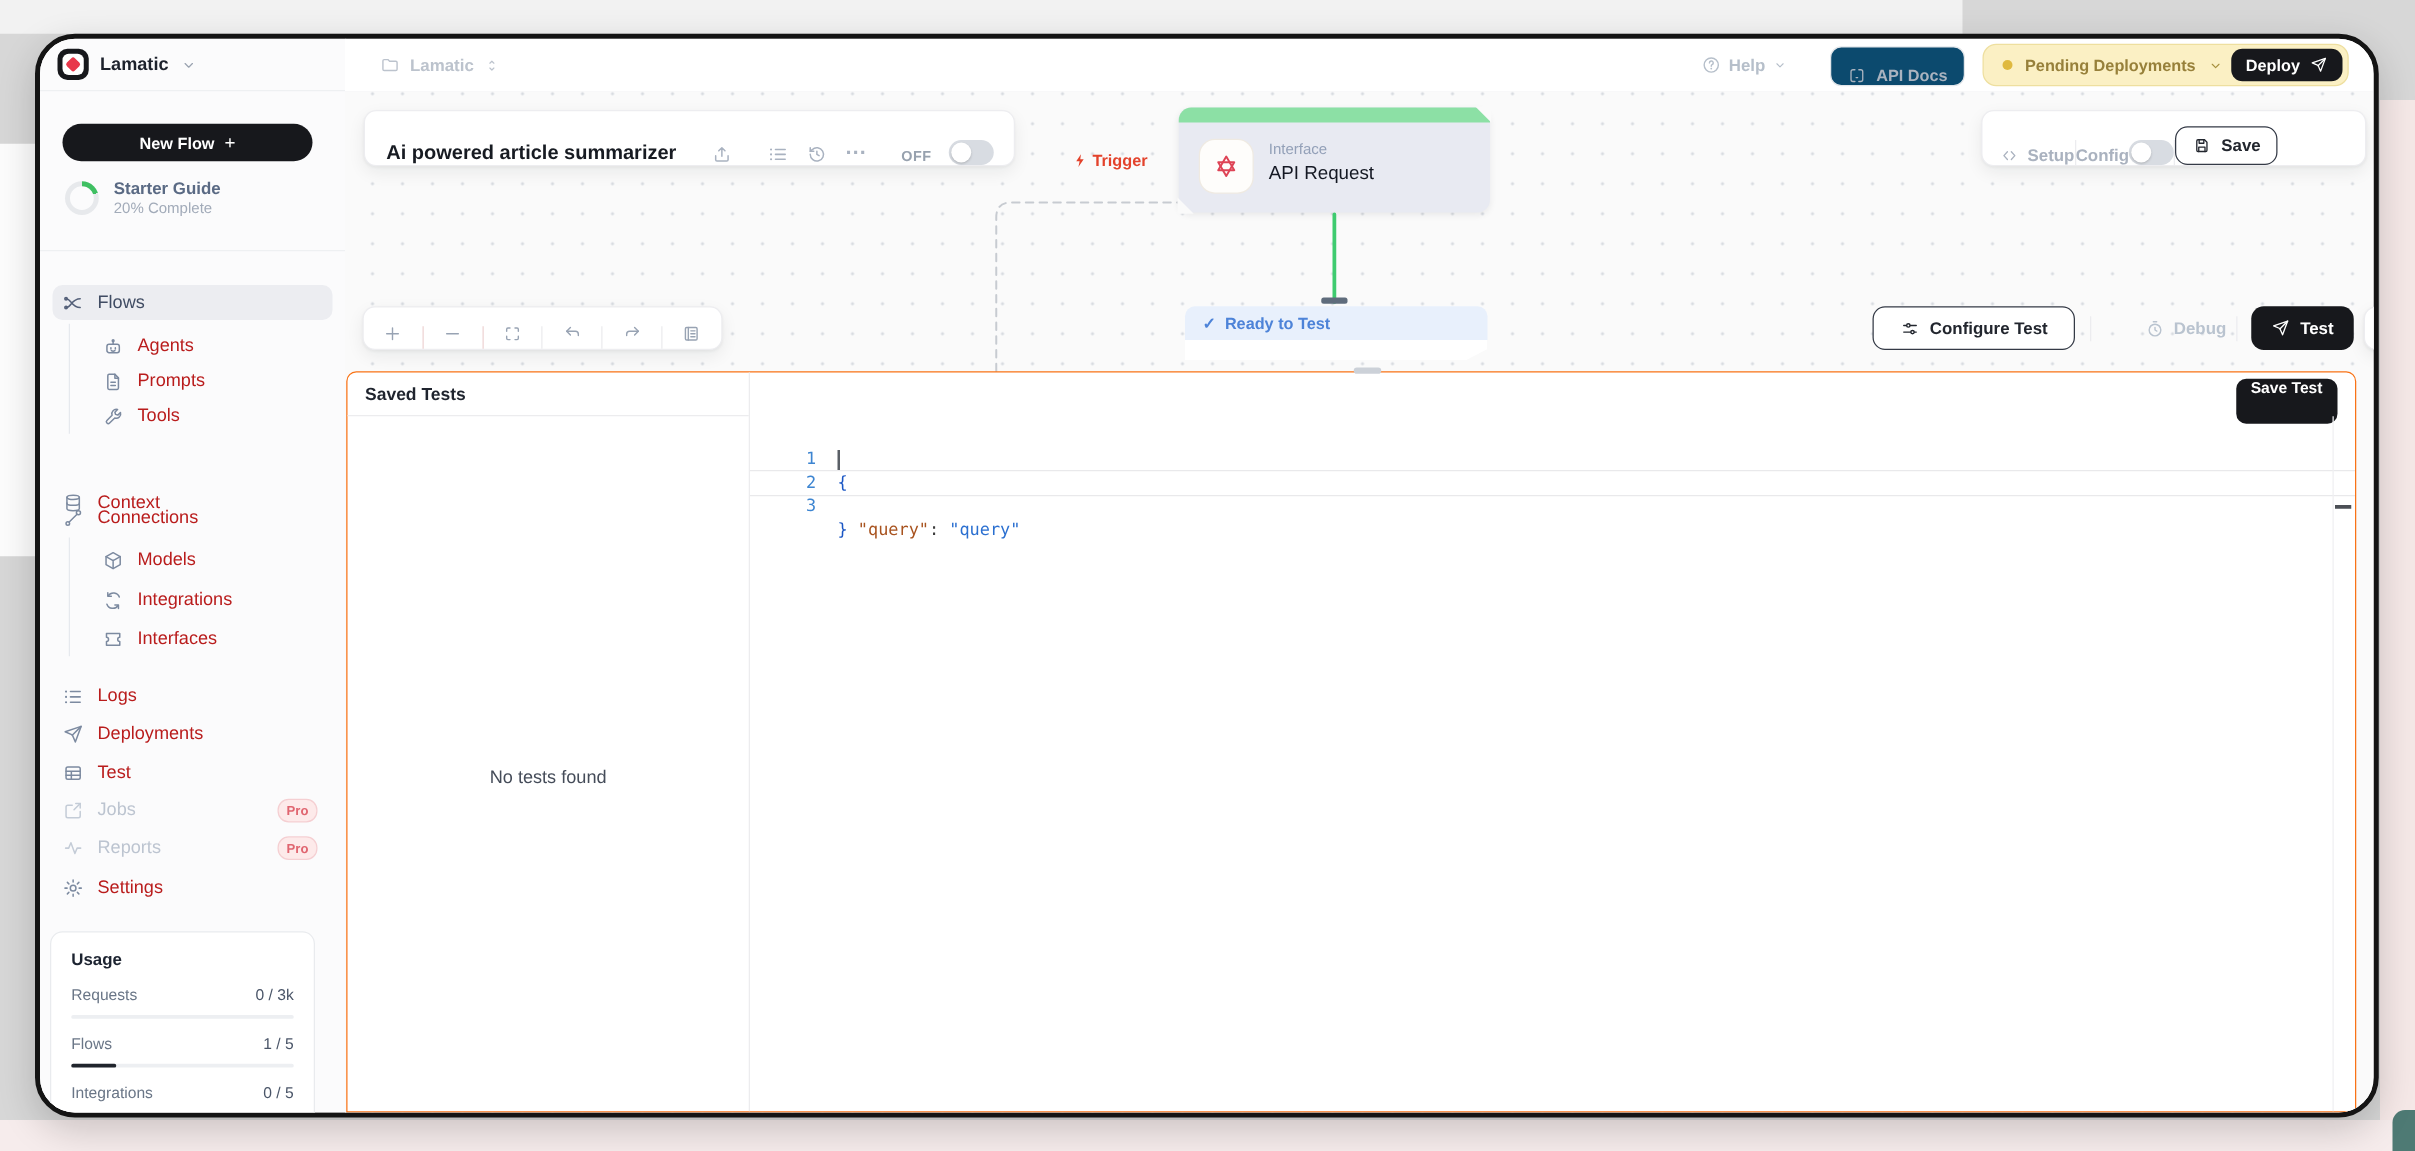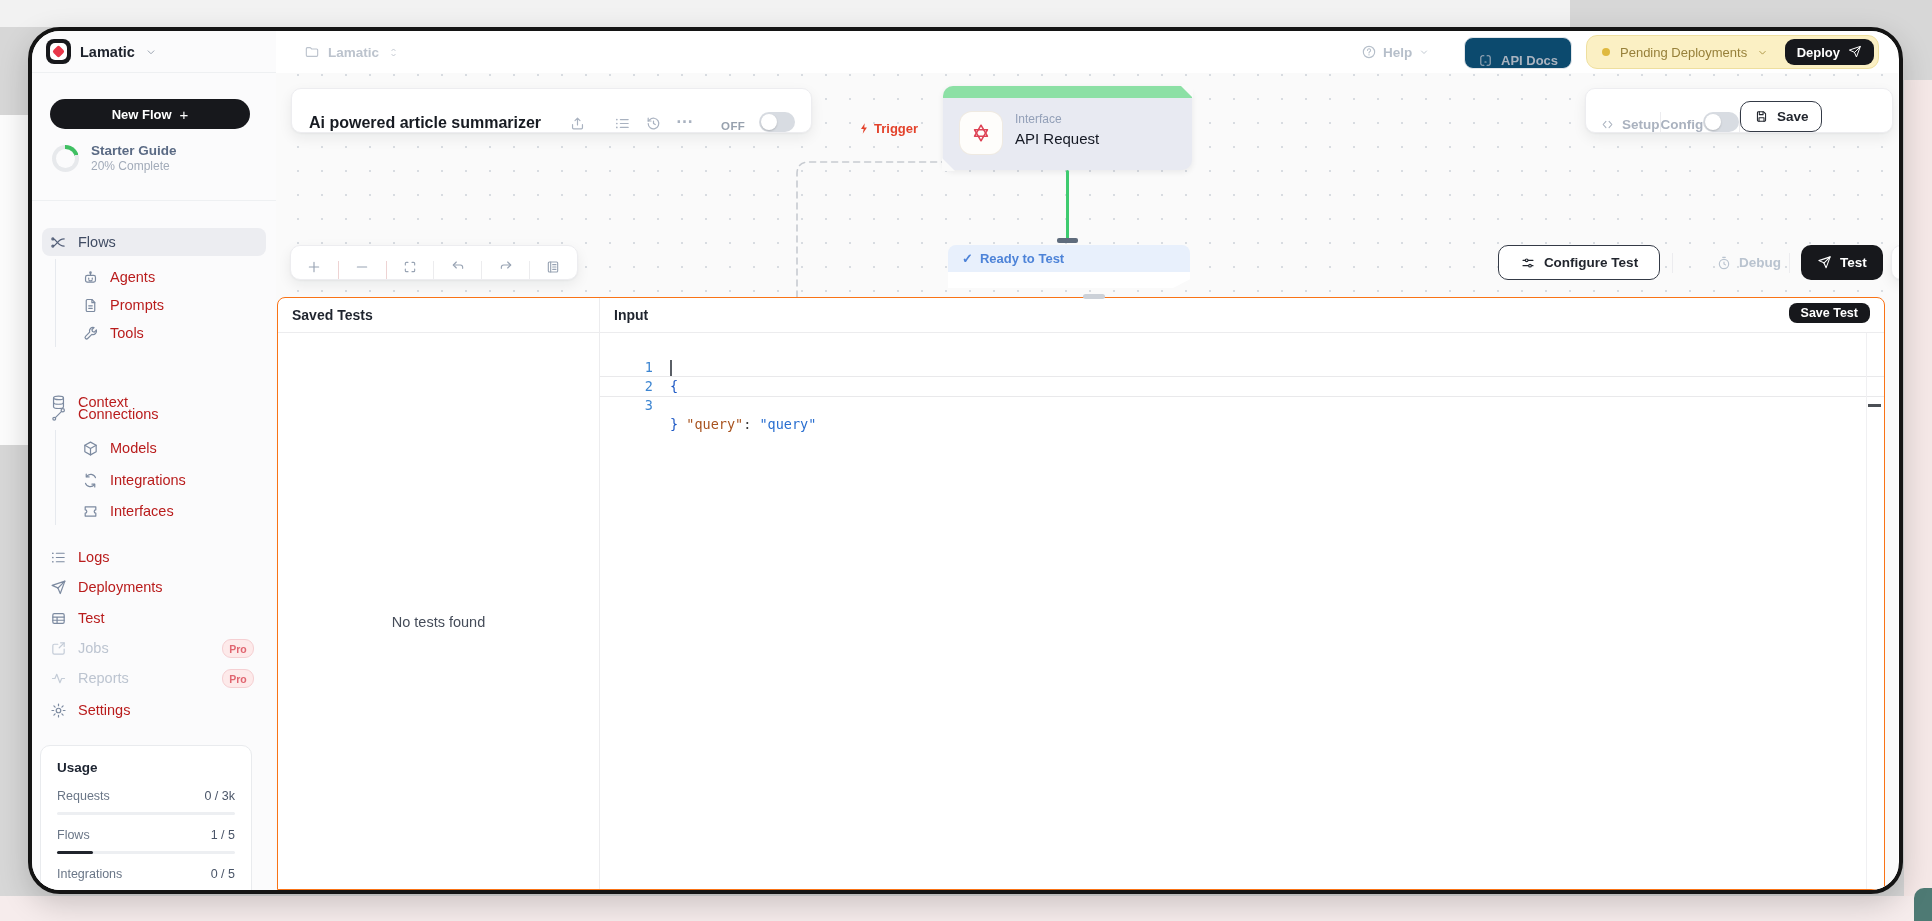--- a/index.html
+++ b/index.html
@@ -38,21 +38,21 @@
   .u-val{color:#4a5568}
   .u-bar{height:3px;background:#edeff2;border-radius:2px;margin-top:9px;position:relative}
   .u-fill{position:absolute;left:0;top:0;height:3px;background:#20242c;border-radius:2px}
   
   .topbar{position:absolute;left:244px;top:0;width:1622px;height:42px;border-bottom:1px solid #eef0f2;background:#fff}
   .crumb{position:absolute;left:28px;top:0;height:42px;display:flex;align-items:center;gap:8px;color:#bcc3cd;font-size:13.5px;font-weight:600}
   .help-grp{position:absolute;left:1085px;top:0;height:42px;display:flex;align-items:center;gap:6px;color:#b6bfca;font-size:13.5px;font-weight:600;cursor:pointer}
   .btn-apidocs{position:absolute;left:1188px;top:6px;height:30px;padding:0 13px;border:1px solid #e2e6ea;border-radius:9px;display:flex;align-items:flex-end;gap:8px;color:#aab3bf;font-size:13px;font-weight:700;background:#0c4a6e;cursor:pointer}
   .pending-pill{position:absolute;left:1310px;top:4px;width:293px;height:34px;background:#fbf0c4;border:1px solid #eedf9f;border-radius:11px;display:flex;align-items:center;box-sizing:border-box;padding-left:15px;cursor:pointer}
   .pend-dot{width:8px;height:8px;border-radius:50%;background:#dfb93f;margin-right:10px}
-  .pend-text{color:#97803a;font-size:13px;font-weight:400}
+  .pend-text{color:#97803a;font-size:13px;font-weight:700}
   .pend-chev{color:#a8913f;margin-left:9px}
   .btn-deploy{position:absolute;right:4px;top:3px;height:26px;padding:0 12px;background:#17181c;color:#fff;border-radius:9px;display:flex;align-items:center;gap:8px;font-size:13px;font-weight:700;cursor:pointer}
   
   .canvas{position:absolute;left:244px;top:42px;width:1622px;height:817px;background-color:#fafafa;background-image:radial-gradient(circle,#d8dce1 1.1px,transparent 1.4px);background-size:24px 24px;background-position:10px 14px}
   .card{position:absolute;background:#fff;border:1px solid #ededf0;border-radius:10px;box-shadow:0 1px 2px rgba(20,24,34,.04),0 5px 14px rgba(20,24,34,.07);display:flex;align-items:flex-end;box-sizing:border-box}
   .vdiv{width:1px;height:20px;background:#ececef}
   .flow-title{font-size:16px;font-weight:700;color:#171b22;white-space:nowrap}
   .tool-ic{color:#a9b2c0;cursor:pointer}
   .off-label{font-size:11.5px;font-weight:700;color:#97a1ae;letter-spacing:.4px}
   .toggle{width:36px;height:20px;border-radius:10px;background:#d8dce2;position:relative;cursor:pointer;flex:0 0 auto}
@@ -75,21 +75,21 @@
   .cvs-toolbar{left:14px;top:172px;width:288px;height:35px;justify-content:space-evenly}
   .tb-ic{color:#98a3b3;cursor:pointer;display:flex;align-items:center;justify-content:center;width:24px;height:24px}
   .tb-sep{width:1px;height:18px;background:#ececee}
   .tb-sep.pink{background:#eed3d3}
   
   .panel{position:absolute;left:245px;top:266px;width:1608px;height:593px;background:#fff;border:1px solid #f97316;border-radius:8px 8px 0 0;box-sizing:border-box}
   .panel-left{position:absolute;left:0;top:0;width:322px;height:100%;border-right:1px solid #ececee;box-sizing:border-box}
   .panel-h{height:35px;border-bottom:1px solid #ececee;display:flex;align-items:center;padding:0 14px;box-sizing:border-box;font-size:14px;font-weight:700;color:#1f242e}
   .empty-txt{position:absolute;left:0;top:316px;width:100%;text-align:center;font-size:14.5px;color:#454c59}
   .panel-right{position:absolute;left:322px;top:0;right:0;height:100%}
-  .btn-savetest{position:absolute;right:14px;top:5px;height:20px;padding:0 12px;background:#17181c;color:#fff;border-radius:8px;font-size:12.5px;font-weight:700;display:flex;align-items:center;cursor:pointer}
+  .btn-savetest{position:absolute;right:14px;top:5px;height:36px;padding:0 12px;background:#17181c;color:#fff;border-radius:8px;font-size:12.5px;font-weight:700;display:flex;align-items:flex-start;cursor:pointer}
   .code{position:absolute;left:0;top:35px;right:0;bottom:0;font-family:"DejaVu Sans Mono",monospace;font-size:13.5px}
   .code-row{position:absolute;left:0;right:0;height:19px;line-height:19px;white-space:pre}
   .code-row.cur{border-top:1px solid #e9e9eb;border-bottom:1px solid #e9e9eb;margin-top:-1px}
   .ln{position:absolute;left:13px;width:40px;text-align:right;color:#3d85d1}
   .src{position:absolute;left:70px}
   .tok-brace{color:#1a56c4}.tok-key{color:#a8531f}.tok-colon{color:#3b3b3b}.tok-str{color:#2a6fd0}
   .cursor{position:absolute;left:70px;top:1.5px;width:1.5px;height:16px;background:#5a5f66}
   .ruler-dash{position:absolute;right:3px;top:71px;width:13px;height:3px;background:#4b4f55}
   .gutter-line{position:absolute;right:17px;top:35px;bottom:0;width:1px;background:#f0f0f2}
   .resize-handle{position:absolute;left:1051px;top:263px;width:22px;height:5px;background:#ccd1d8;border-radius:3px;cursor:row-resize;z-index:5}
@@ -552,23 +552,20 @@
 
     <div class="resize-handle"></div>
     <div class="panel">
       <div class="panel-left">
         <div class="panel-h">
           <span>Saved Tests</span>
         </div>
         <div class="empty-txt">No tests found</div>
       </div>
       <div class="panel-right">
-        <div class="panel-h">
-          <span>Input</span>
-        </div>
         <div class="btn-savetest">
           <span>Save Test</span>
         </div>
         <div class="code">
           <div class="code-row" style="top:6px">
             <span class="ln">1</span>
             <span class="src"><span class="tok-brace">{</span></span>
           </div>
           <div class="code-row" style="top:25px">
             <span class="ln">2</span>

